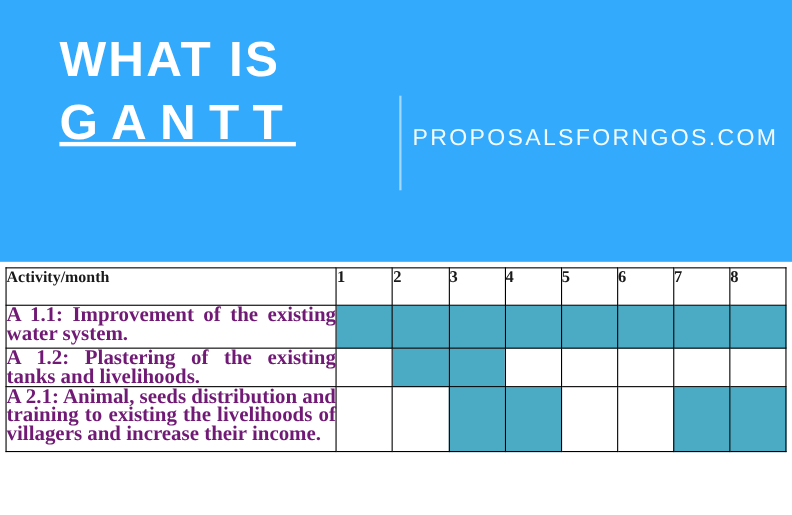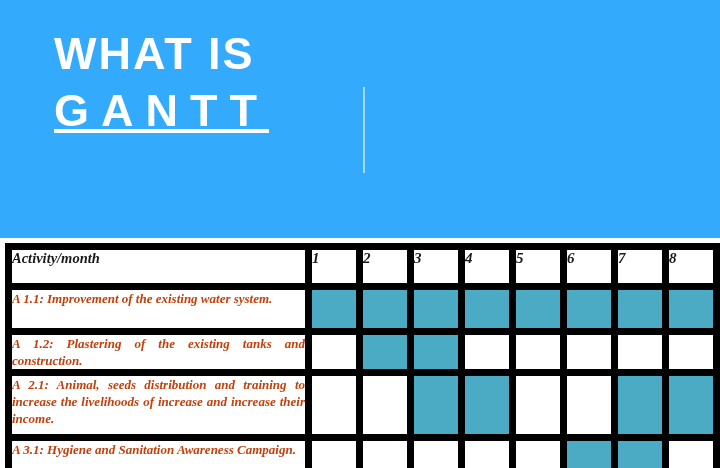--- a/index.html
+++ b/index.html
@@ -85,25 +85,24 @@
 
   table.gantt {
     border-collapse: collapse;
     table-layout: fixed;
     width: 710px;
     background: #ffffff;
   }
 
   table.gantt th,
   table.gantt td {
-    border: 7px solid #000000;
+    border: 1px solid #000000;
     padding: 0;
     vertical-align: top;
     background: #ffffff;
-    font-style: italic;
   }
 
   col.activity-col { width: 300px; }
   col.month-col    { width: 51px; }
 
   th.activity-head {
     text-align: left;
     font-family: "Liberation Serif", serif;
     font-weight: 700;
     font-size: 14.5px;
@@ -118,23 +117,23 @@
     font-weight: 700;
     font-size: 15px;
     color: #1a1a1a;
     padding: 5px 0 0 8px;
     height: 33px;
   }
 
   td.activity-cell {
     font-family: "Liberation Serif", serif;
     font-weight: 700;
-    font-size: 13px;
+    font-size: 19px;
     line-height: 17px;
-    color: #c2410c;
+    color: #701a75;
     padding: 3px 8px 4px 7px;
     text-align: justify;
     text-align-last: left;
   }
 
   td.month-cell { }
   td.month-cell.filled { background: #4baac4; }
 
   tr.r1 td { height: 38px; }
   tr.r2 td { height: 32px; }
@@ -145,20 +144,21 @@
 <body>
 
 <div id="page">
 
   <div class="banner">
     <div class="banner-title">
       <span class="line-1">WHAT IS</span>
       <span class="line-2">GANTT</span>
     </div>
     <div class="banner-divider"></div>
+    <div class="banner-site">PROPOSALSFORNGOS.COM</div>
   </div>
 
   <div class="table-wrap">
     <table class="gantt">
       <colgroup>
         <col class="activity-col">
         <col class="month-col">
           <col class="month-col">
           <col class="month-col">
           <col class="month-col">
@@ -186,49 +186,38 @@
           <td class="month-cell filled" style="background: rgb(75, 170, 196);"></td>
           <td class="month-cell filled" style="background: rgb(75, 170, 196);"></td>
           <td class="month-cell filled" style="background: rgb(75, 170, 196);"></td>
           <td class="month-cell filled" style="background: rgb(75, 170, 196);"></td>
           <td class="month-cell filled" style="background: rgb(75, 170, 196);"></td>
           <td class="month-cell filled" style="background: rgb(75, 170, 196);"></td>
           <td class="month-cell filled" style="background: rgb(75, 170, 196);"></td>
           <td class="month-cell filled" style="background: rgb(75, 170, 196);"></td>
         </tr>
         <tr class="r2">
-          <td class="activity-cell">A 1.2: Plastering of the existing tanks and construction.</td>
+          <td class="activity-cell">A 1.2: Plastering of the existing tanks and livelihoods.</td>
           <td class="month-cell"></td>
           <td class="month-cell filled" style="background: rgb(75, 170, 196);"></td>
           <td class="month-cell filled" style="background: rgb(75, 170, 196);"></td>
           <td class="month-cell"></td>
           <td class="month-cell"></td>
           <td class="month-cell"></td>
           <td class="month-cell"></td>
           <td class="month-cell"></td>
         </tr>
         <tr class="r3">
-          <td class="activity-cell">A 2.1: Animal, seeds distribution and training to increase the livelihoods of increase and increase their income.</td>
-          <td class="month-cell"></td>
-          <td class="month-cell"></td>
-          <td class="month-cell filled" style="background: rgb(75, 170, 196);"></td>
-          <td class="month-cell filled" style="background: rgb(75, 170, 196);"></td>
-          <td class="month-cell"></td>
-          <td class="month-cell"></td>
-          <td class="month-cell filled" style="background: rgb(75, 170, 196);"></td>
-          <td class="month-cell filled" style="background: rgb(75, 170, 196);"></td>
-        </tr>
-        <tr class="r4">
-          <td class="activity-cell">A 3.1: Hygiene and Sanitation Awareness Campaign.</td>
-          <td class="month-cell"></td>
-          <td class="month-cell"></td>
-          <td class="month-cell"></td>
-          <td class="month-cell"></td>
-          <td class="month-cell"></td>
-          <td class="month-cell filled" style="background: rgb(75, 170, 196);"></td>
-          <td class="month-cell filled" style="background: rgb(75, 170, 196);"></td>
-          <td class="month-cell"></td>
+          <td class="activity-cell">A 2.1: Animal, seeds distribution and training to existing the livelihoods of villagers and increase their income.</td>
+          <td class="month-cell"></td>
+          <td class="month-cell"></td>
+          <td class="month-cell filled" style="background: rgb(75, 170, 196);"></td>
+          <td class="month-cell filled" style="background: rgb(75, 170, 196);"></td>
+          <td class="month-cell"></td>
+          <td class="month-cell"></td>
+          <td class="month-cell filled" style="background: rgb(75, 170, 196);"></td>
+          <td class="month-cell filled" style="background: rgb(75, 170, 196);"></td>
         </tr>
       </tbody>
     </table>
   </div>
 
 </div>
 
 </body></html>

